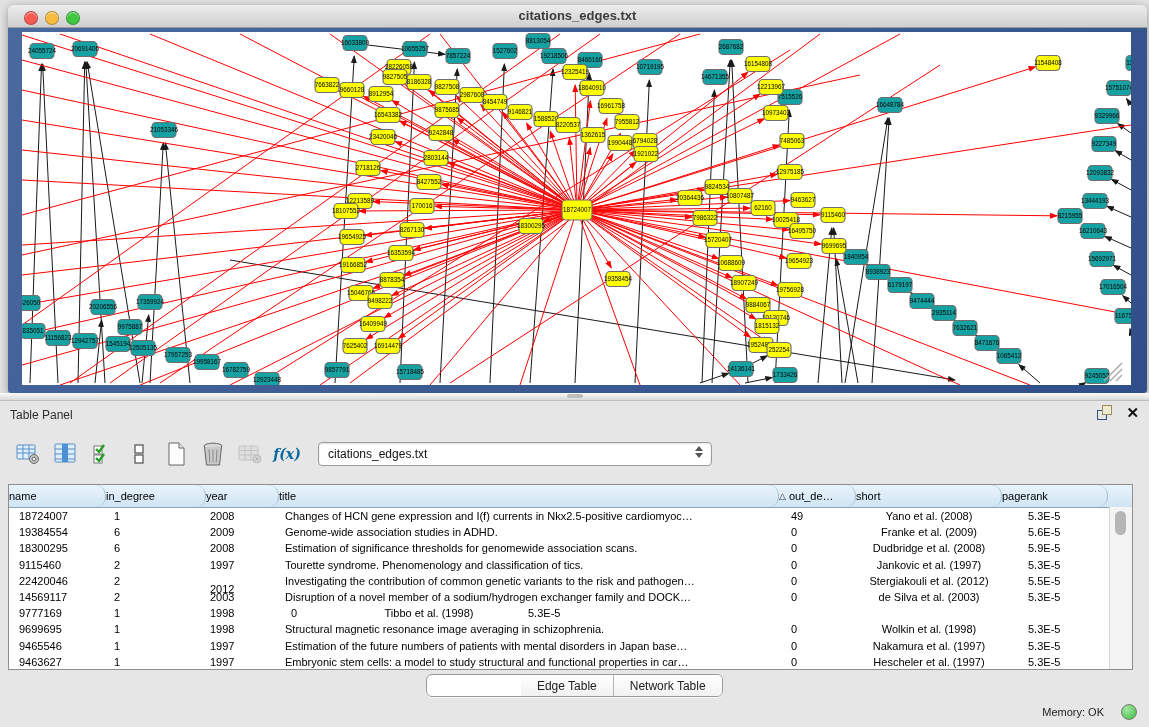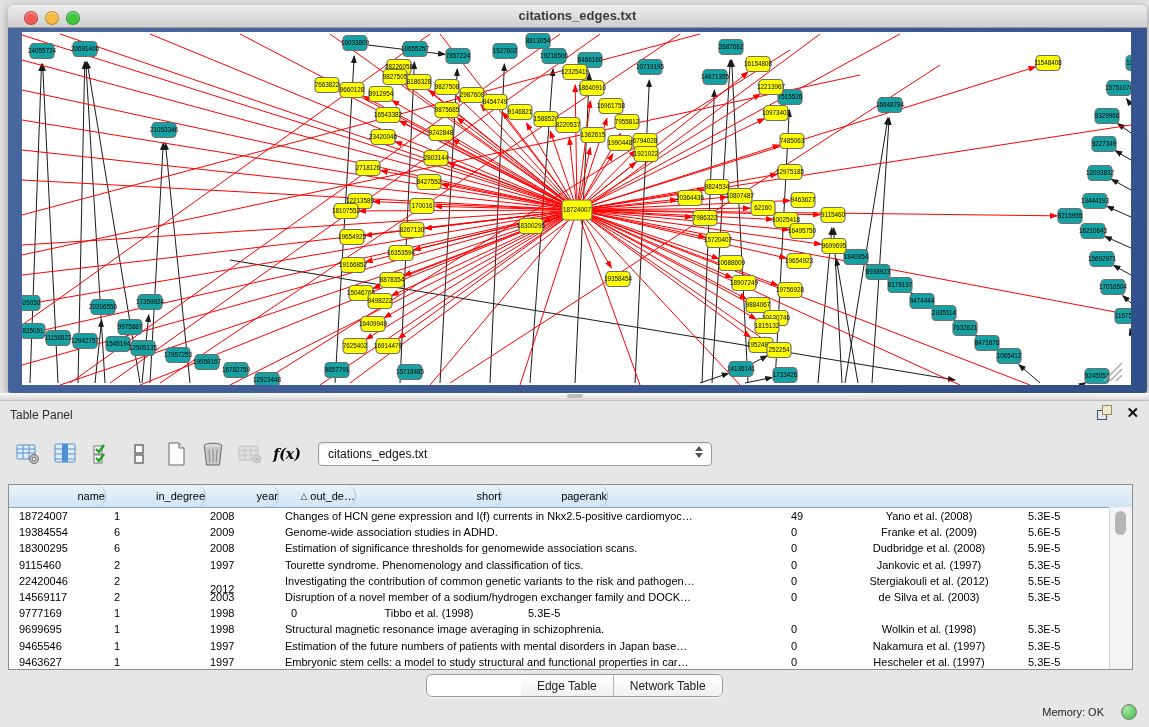--- a/index.html
+++ b/index.html
@@ -31,34 +31,34 @@
   .panel-titlebar{position:absolute;left:0;top:7px;width:100%;height:28px;}
   .panel-title{position:absolute;left:10px;top:8px;font-size:12px;color:#2e2e2e;}
   .panel-btns{position:absolute;right:10px;top:5px;display:flex;gap:14px;align-items:center;}
   .float-icon{width:15px;height:15px;position:relative;display:inline-block;}
   .float-icon .sq1{position:absolute;left:0;bottom:0;width:8px;height:8px;border:1.5px solid #35507d;}
   .float-icon .sq2{position:absolute;right:0;top:0;width:8px;height:8px;border:1.5px solid #9a8e5a;background:#efe9d2;}
   .close-x{font-size:15px;font-weight:bold;color:#111;line-height:15px;cursor:default;}
 
   .toolbar{position:absolute;left:14px;top:43px;height:36px;display:flex;align-items:center;gap:9px;}
   .tbtn{width:28px;height:28px;display:flex;align-items:center;justify-content:center;}
-  .fx{font-family:"DejaVu Serif",serif;font-style:italic;font-weight:bold;font-size:14px;color:#000000;}
+  .fx{font-family:"DejaVu Serif",serif;font-style:italic;font-weight:bold;font-size:14px;color:#0369a1;}
   .combo{margin-left:8px;width:392px;height:22px;background:#fff;border:1px solid #9b9b9b;
     border-radius:4px;position:relative;box-shadow:inset 0 1px 2px rgba(0,0,0,.12);}
   .combo .val{position:absolute;left:9px;top:4px;font-size:12px;color:#111;}
   .combo .steppers{position:absolute;right:8px;top:3px;display:flex;flex-direction:column;gap:2px;}
   .combo .steppers i{width:0;height:0;border-left:4px solid transparent;border-right:4px solid transparent;display:block;}
   .combo .up{border-bottom:5px solid #555;}
   .combo .down{border-top:5px solid #555;}
 
   .datatable{position:absolute;left:8px;top:91px;width:1123px;height:184px;background:#fff;
     border:1px solid #8e8e8e;overflow:hidden;}
   .thead{display:flex;height:22px;background:linear-gradient(to bottom,#e9f4fc,#cfe4f3);
     border-bottom:1px solid #8aa3b8;}
-  .th{font-size:11px;color:#000;display:flex;align-items:center;justify-content:flex-end;
+  .th{font-size:11px;color:#000;display:flex;align-items:center;justify-content:flex-start;
     border-right:1px solid #a8bfd2;box-sizing:border-box;border-radius:10px;}
   .th .sort{font-size:9px;margin-right:3px;color:#333;}
   .trow{display:flex;height:16.2px;align-items:center;background:#fff;}
   .td{font-size:11px;color:#000;white-space:nowrap;overflow:hidden;box-sizing:border-box;}
   .scrollbar{position:absolute;right:0;top:22px;bottom:0;width:22px;background:#f4f4f4;border-left:1px solid #d7d7d7;}
   .thumb{position:absolute;left:5px;top:4px;width:11px;height:24px;border-radius:6px;background:#b6b6b6;}
 
   .tabs{position:absolute;left:0;top:281px;width:100%;display:flex;justify-content:center;}
   .seg{display:flex;border:1px solid #9a9a9a;border-radius:6px;overflow:hidden;height:21px;
     background:#fff;box-shadow:0 1px 1px rgba(255,255,255,.8);}
@@ -824,20 +824,23 @@
     <div class="thead" id="thead">
         <div class="th" style="width: 97px;">
           <span>name</span>
         </div>
         <div class="th" style="width: 100px;">
           <span>in_degree</span>
         </div>
         <div class="th" style="width: 73px;">
           <span>year</span>
         </div>
+        <div class="th" style="width: 500px;">
+          <span>title</span>
+        </div>
         <div class="th" style="width: 77px;">
           <span class="sort">△</span>
           <span>out_de…</span>
         </div>
         <div class="th" style="width: 146px;">
           <span>short</span>
         </div>
         <div class="th" style="width: 106px;">
           <span>pagerank</span>
         </div>

